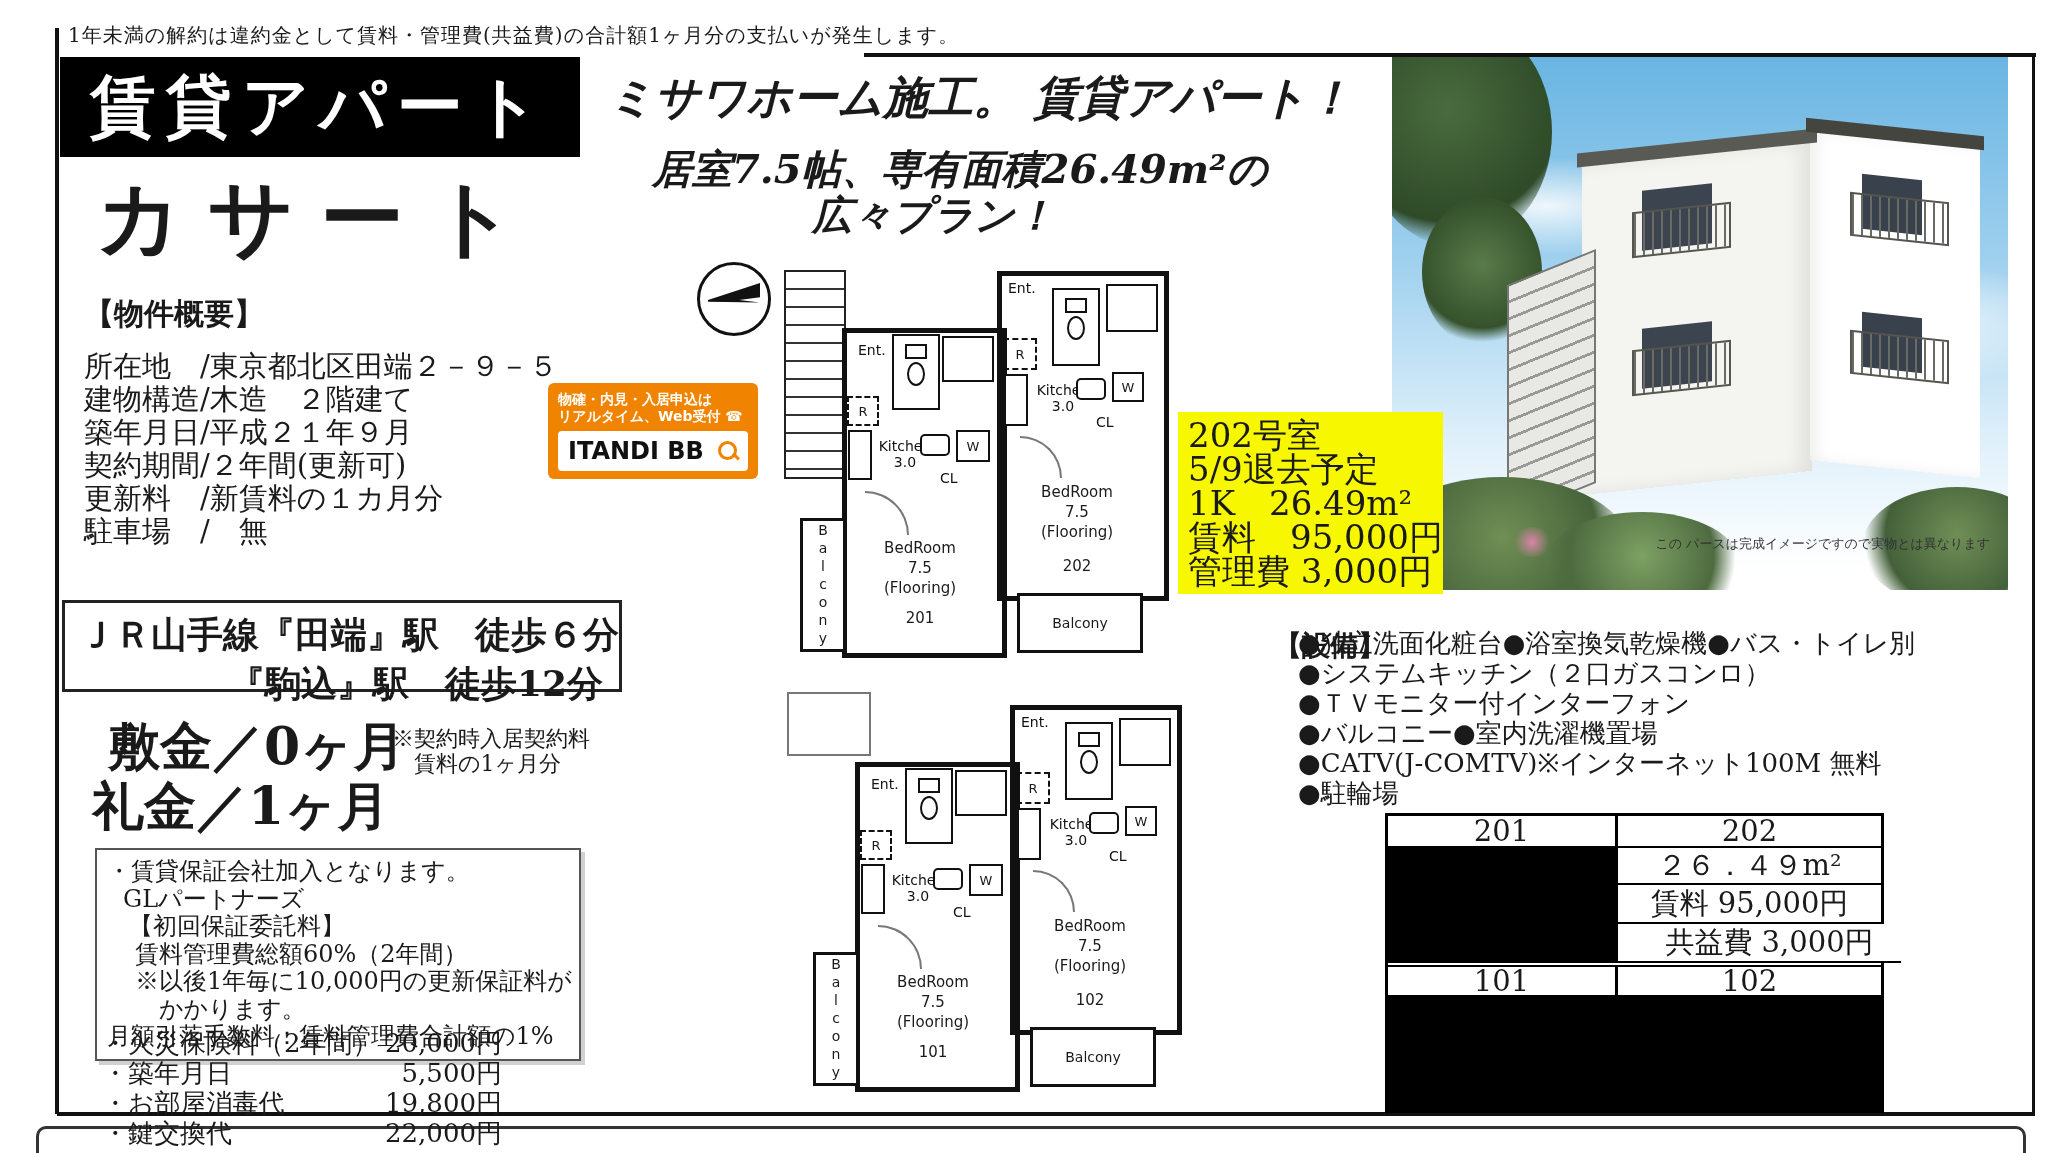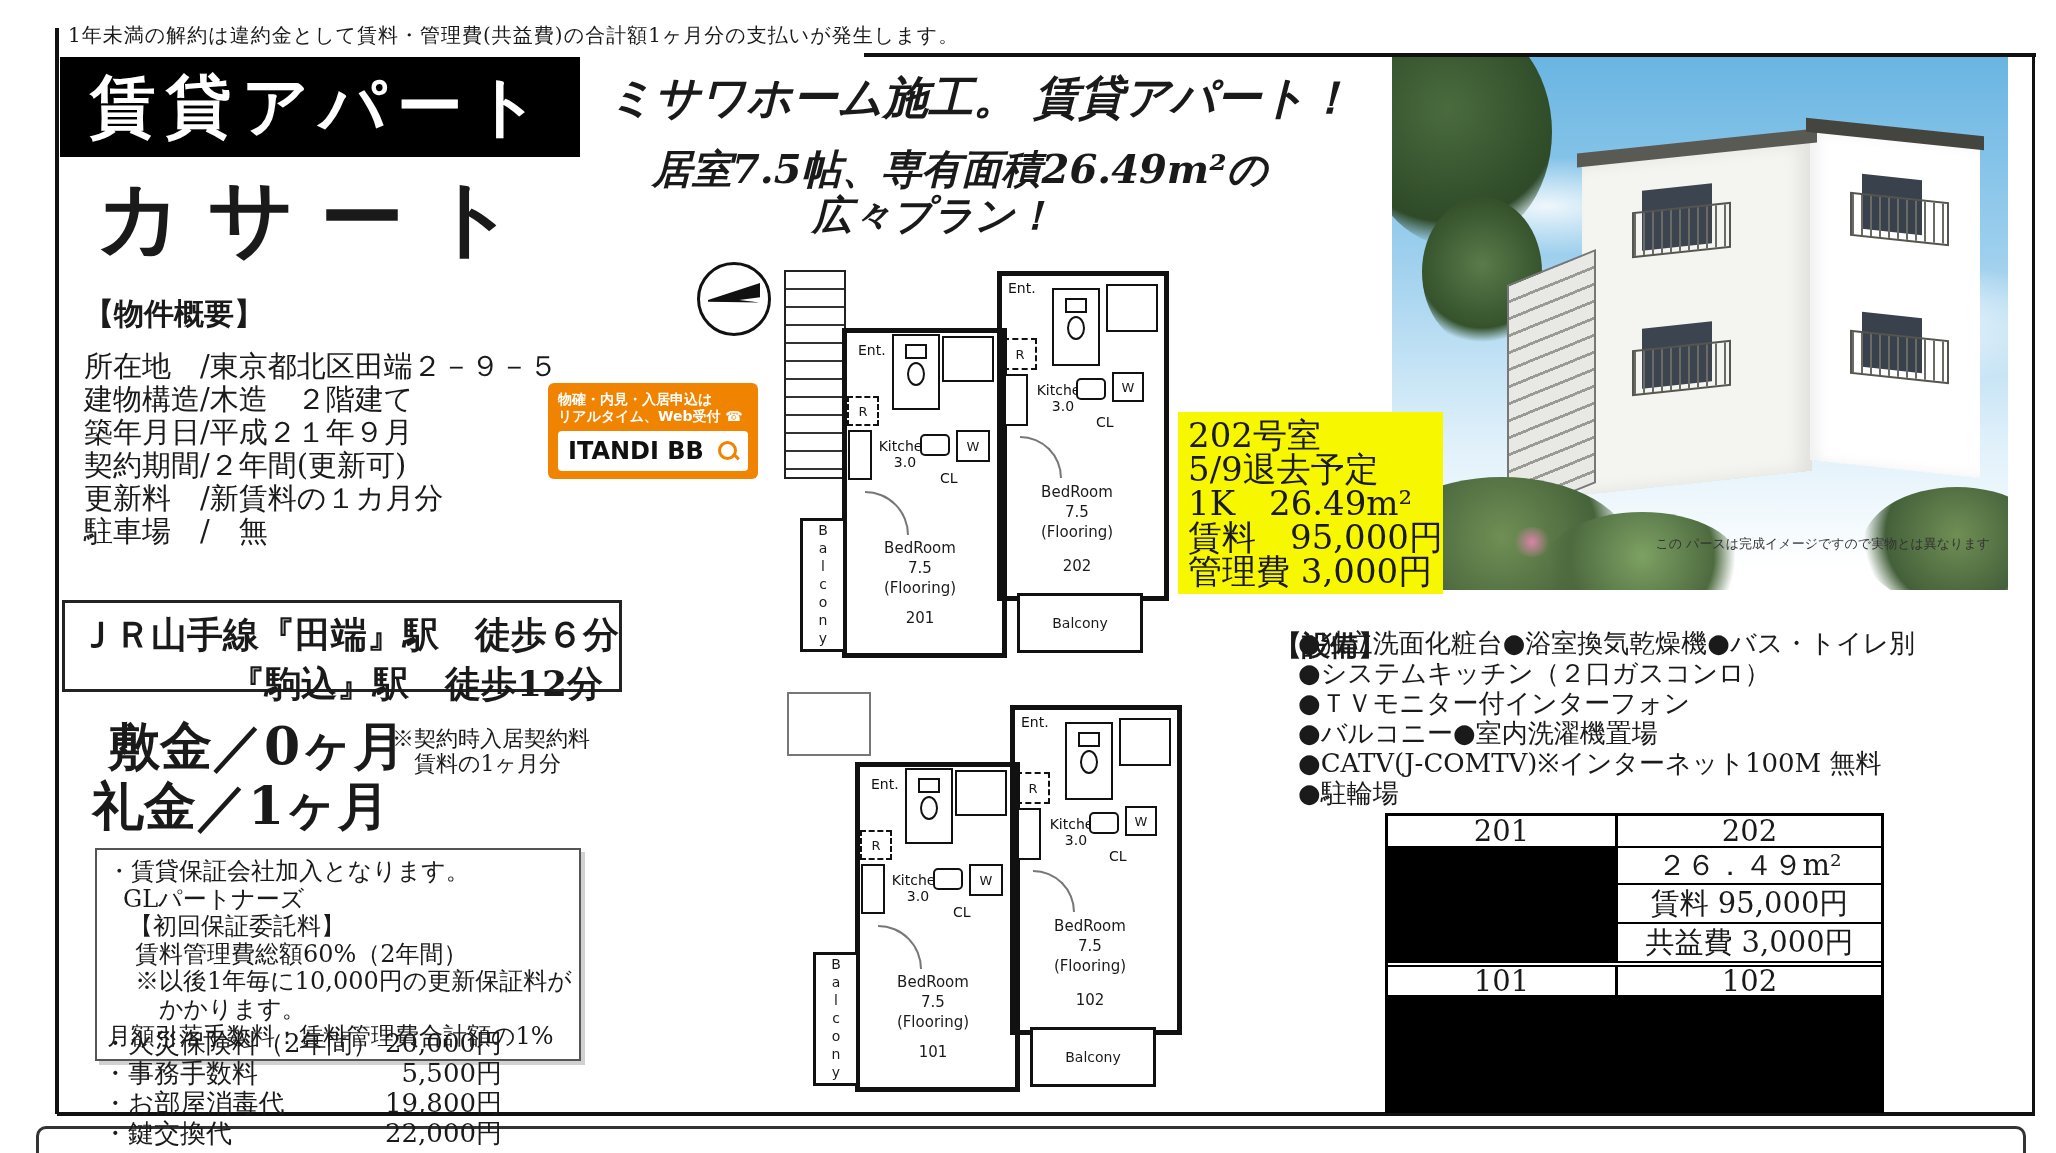--- a/index.html
+++ b/index.html
@@ -130,21 +130,21 @@
     <div class="guar-line" style="margin-left:52px;">かかります。</div>
     <div class="guar-line">月額引落手数料：賃料管理費合計額の1%</div>
   </div>
 
   <div class="abs" style="left:102px;top:1028px;">
     <div class="fee-row">
       <span>・火災保険料（2年間）</span>
       <span>20,000円</span>
     </div>
     <div class="fee-row">
-      <span>・事務手数料</span>
+      <span>・築年月日</span>
       <span>5,500円</span>
     </div>
     <div class="fee-row">
       <span>・お部屋消毒代</span>
       <span>19,800円</span>
     </div>
     <div class="fee-row">
       <span>・鍵交換代</span>
       <span>22,000円</span>
     </div>
@@ -323,20 +323,20 @@
     <div class="eq-line">●CATV(J-COMTV)※インターネット100M 無料</div>
     <div class="eq-line">●駐輪場</div>
   </div>
 
   <div class="abs tbl" style="left:1385px;top:813px;width:493px;height:294px;">
     <div class="tbl-cell" style="left:0;top:0;width:227px;height:30px;border-right:3px solid #000;border-bottom:2px solid #000;">201</div>
     <div class="tbl-cell" style="left:230px;top:0;width:263px;height:30px;border-bottom:2px solid #000;">202</div>
     <div class="tbl-black" style="left:0;top:32px;width:227px;height:115px;border-right:3px solid #000;"></div>
     <div class="tbl-cell" style="left:230px;top:32px;width:263px;height:35px;border-bottom:2px solid #000;">２６．４９m²</div>
     <div class="tbl-cell" style="left:230px;top:69px;width:263px;height:37px;border-bottom:2px solid #000;">賃料 95,000円</div>
-    <div class="tbl-cell" style="left:230px;top:108px;width:263px;height:37px;border-bottom:2px solid #000;">共益費 3,000円</div>
+    <div class="tbl-cell" style="left:230px;top:108px;width:263px;height:37px;border-bottom:2px solid #000;padding-left:20px;">共益費 3,000円</div>
     <div class="tbl-cell" style="left:0;top:149px;width:227px;height:28px;border-top:2px solid #000;border-right:3px solid #000;border-bottom:2px solid #000;">101</div>
     <div class="tbl-cell" style="left:230px;top:149px;width:263px;height:28px;border-top:2px solid #000;border-bottom:2px solid #000;">102</div>
     <div class="tbl-black" style="left:0;top:179px;width:493px;height:115px;"></div>
   </div>
 
 
 </div>
 
 </body></html>

